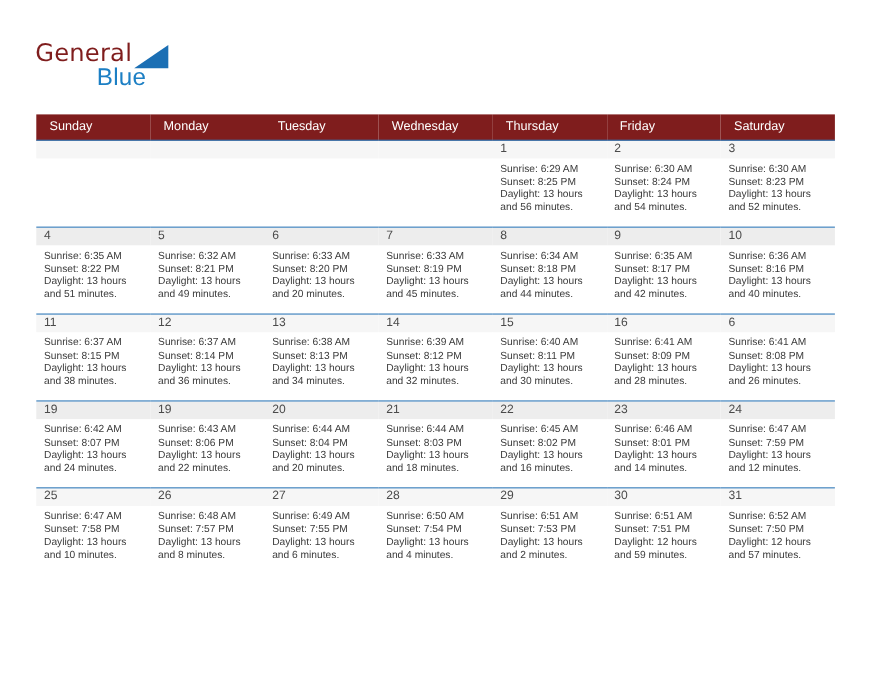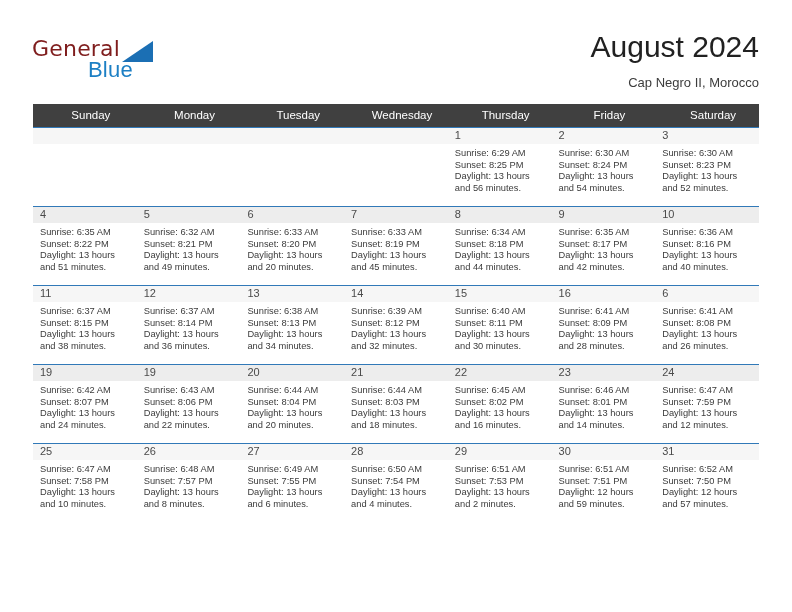--- a/index.html
+++ b/index.html
@@ -88,25 +88,25 @@
   
   .calendar {
     position: absolute;
     left: 33px;
     top: 104px;
     width: 726px;
     border-collapse: collapse;
     table-layout: fixed;
   }
   .calendar th {
-    background: #404040;
+    background: #7f1d1d;
     color: #ffffff;
     font-size: 11.5px;
     font-weight: normal;
-    text-align: center;
+    text-align: left;
     padding: 5px 0 6px 12px;
     height: 11px;
     border: none;
   }
   .calendar td {
     width: 103.71px;
     height: 78px;
     vertical-align: top;
     padding: 0;
     border: none;
@@ -142,24 +142,20 @@
 <div class="page">
 
   <div class="header">
 
     <div class="logo">
       <span class="logo-general">General</span>
       <span class="logo-triangle"></span>
       <span class="logo-blue">Blue</span>
     </div>
 
-    <div class="title-block">
-      <div class="cal-title">August 2024</div>
-      <div class="cal-subtitle">Cap Negro II, Morocco</div>
-    </div>
 
   </div>
 
   <table class="calendar">
     <thead>
       <tr>
         <th>Sunday</th>
         <th>Monday</th>
         <th>Tuesday</th>
         <th>Wednesday</th>

